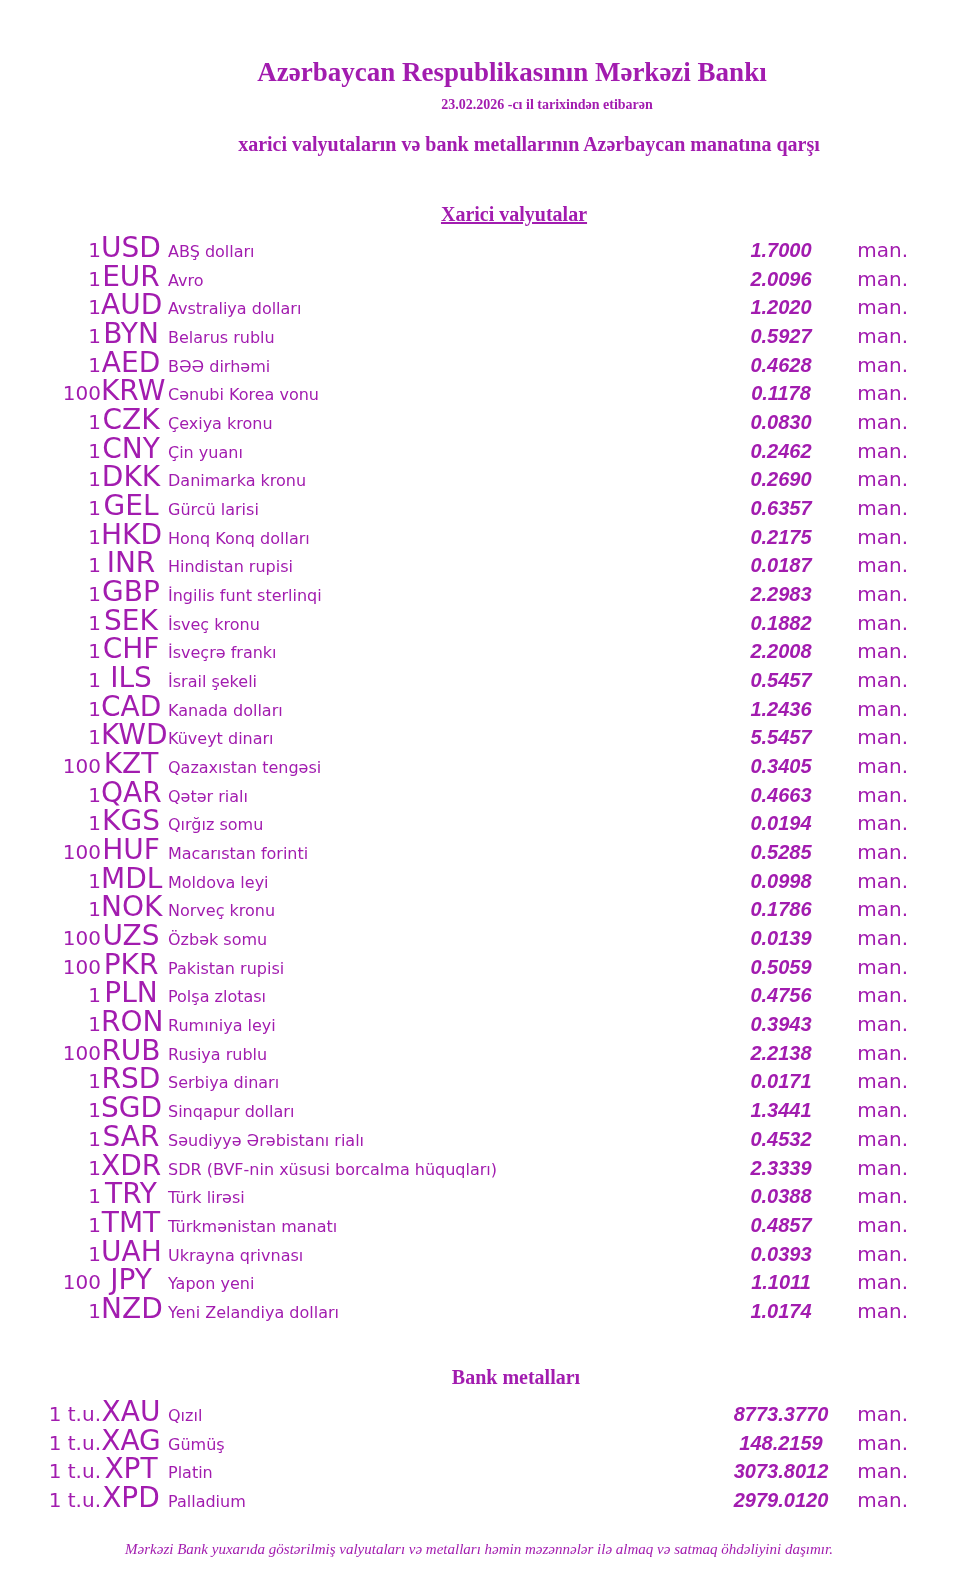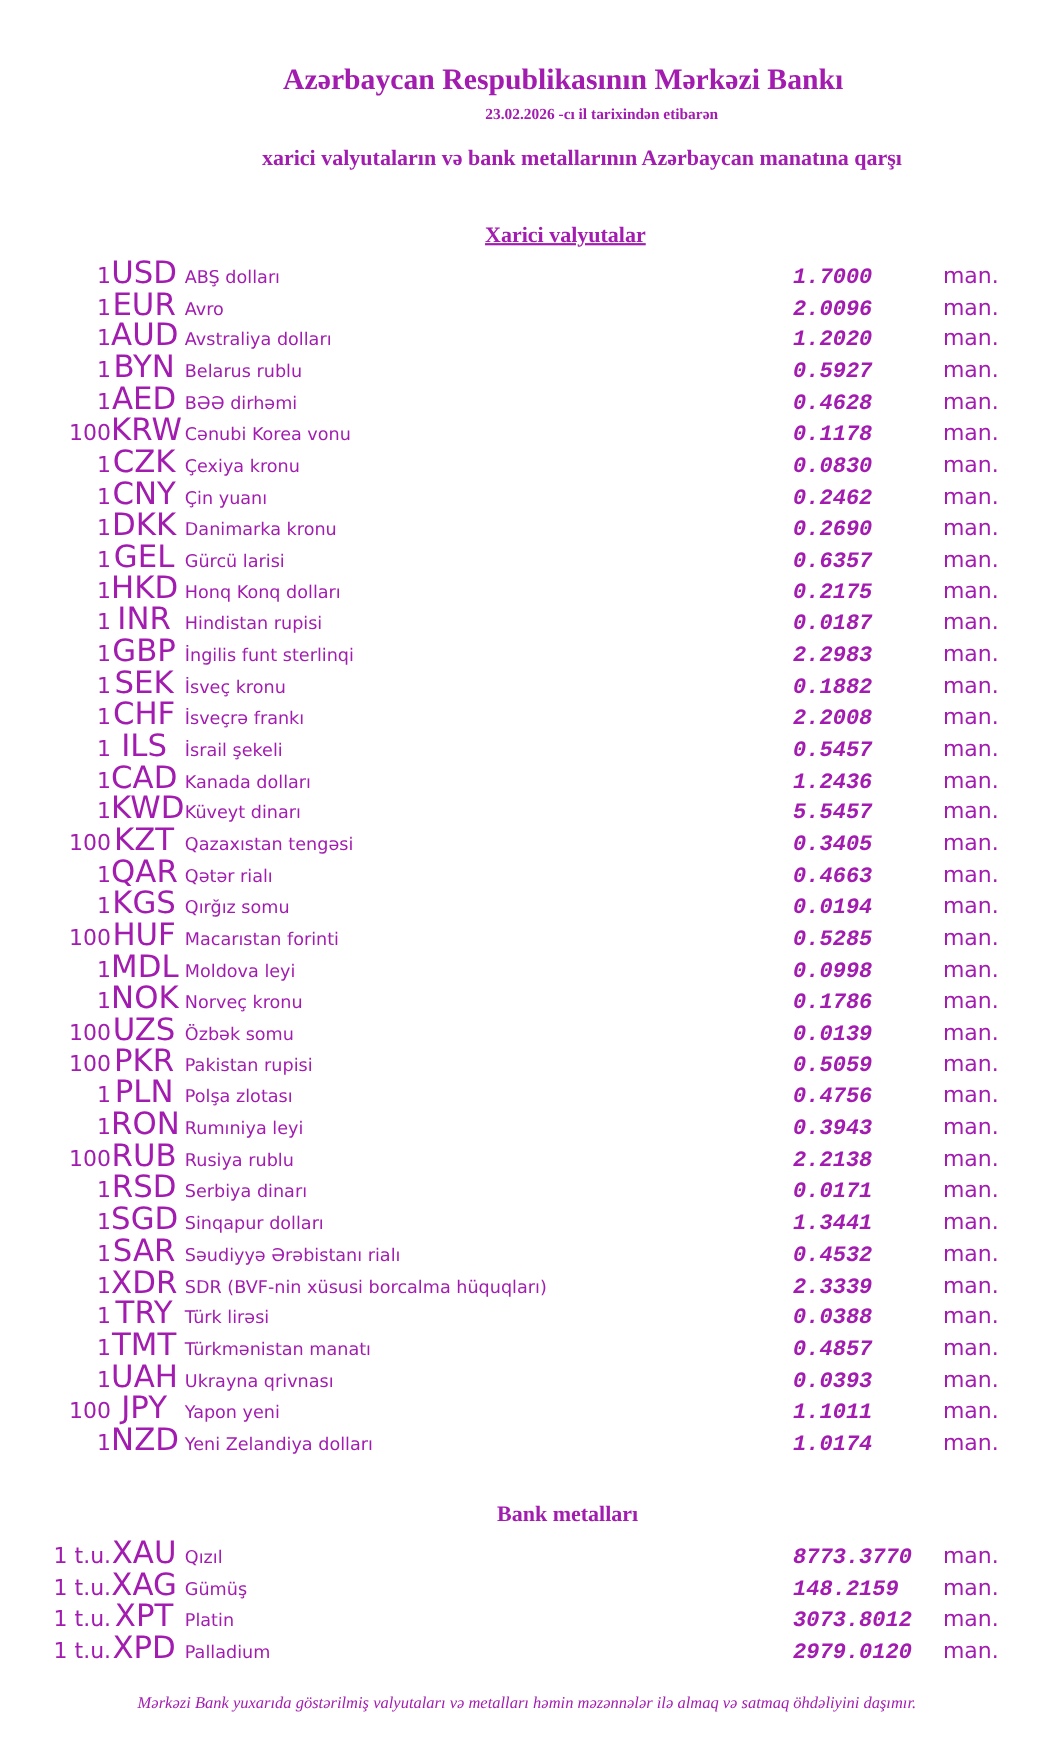--- a/index.html
+++ b/index.html
@@ -75,22 +75,22 @@
     flex: 0 0 auto;
   }
   .col-name {
     flex: 1 1 auto;
     padding-left: 7px;
     font-size: 16px;
     overflow: hidden;
   }
   .col-rate {
     width: 120px;
-    text-align: left;
-    font-family: Liberation Mono, monospace;
+    text-align: center;
+    font-family: Liberation Sans, sans-serif;
     font-weight: bold;
     font-style: italic;
     font-size: 20px;
     flex: 0 0 auto;
   }
   .col-unit {
     width: 52px;
     margin-left: 15px;
     text-align: right;
     font-size: 20px;

